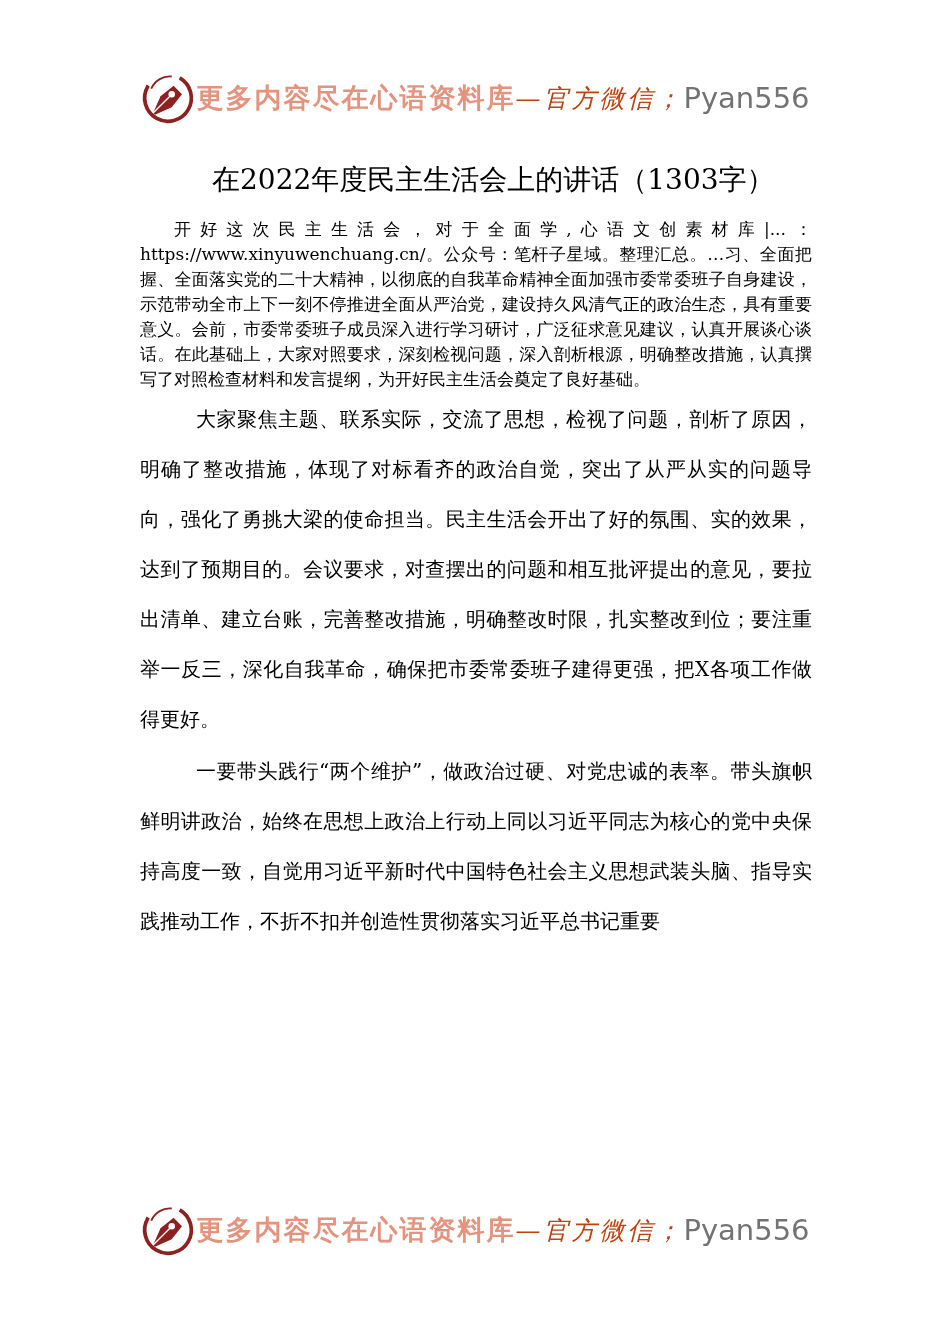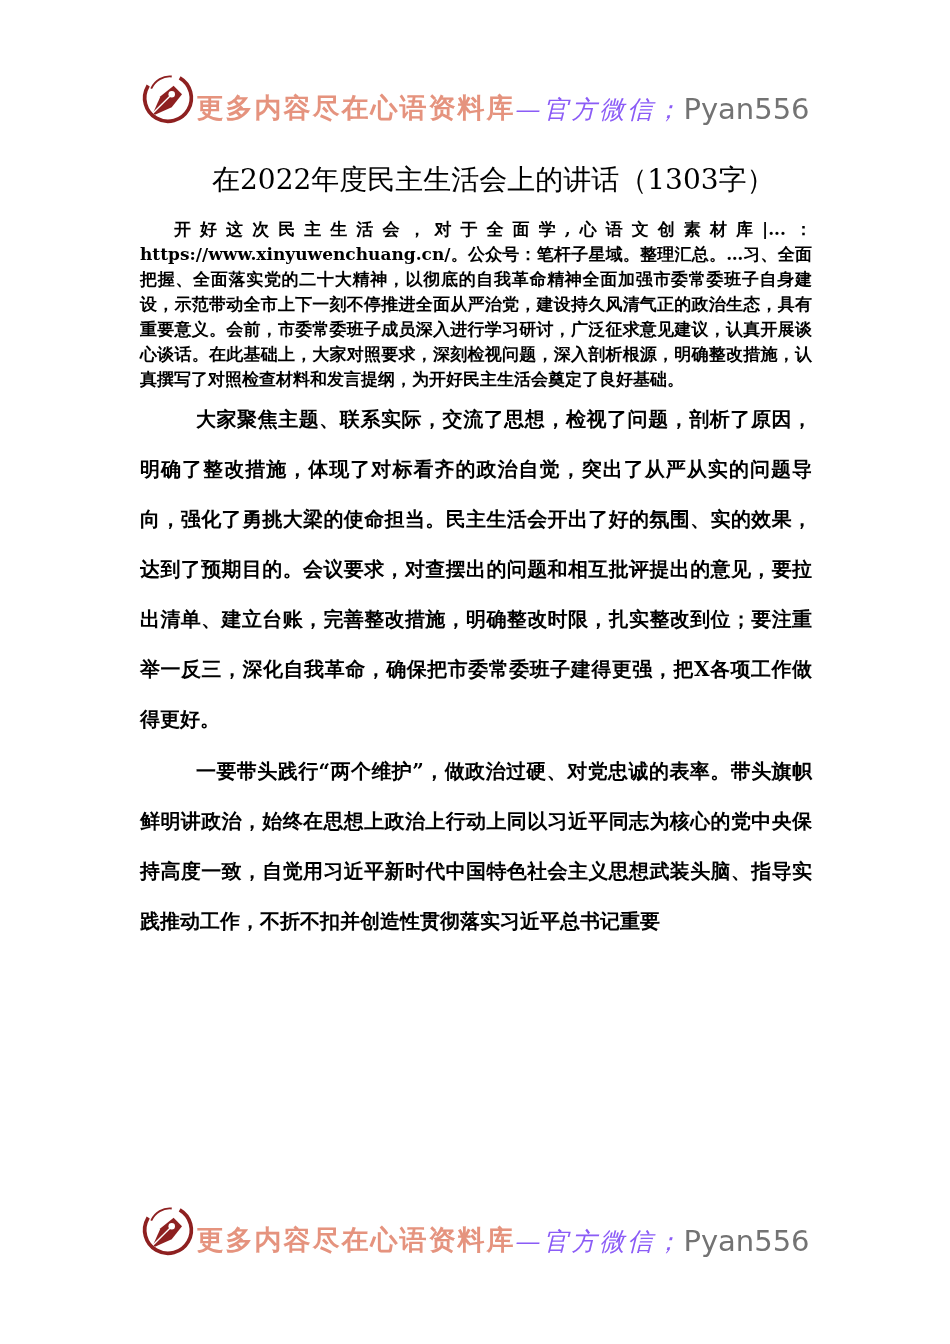--- a/index.html
+++ b/index.html
@@ -15,37 +15,37 @@
     font-family: "DejaVu Serif", serif;
     color: #000000;
     overflow: hidden;
   }
   
   .brand {
     position: absolute;
     left: 0;
     width: 100%;
     display: flex;
-    align-items: flex-end;
+    align-items: center;
     justify-content: center;
     gap: 0;
     white-space: nowrap;
   }
   .brand--header { top: 70px; }
   .brand--footer { top: 1202px; }
   .brand__logo { width: 56px; height: 56px; flex: 0 0 auto; }
   .brand__main {
     font-size: 27px;
     font-weight: bold;
     color: #e5937e;
     letter-spacing: 2px;
   }
   .brand__sec {
     font-size: 25px;
-    color: #8b5cf6;
+    color: #c2410c;
     font-style: italic;
     letter-spacing: 3px;
   }
   .brand__acct {
     font-size: 29px;
     color: #737373;
     font-family: "DejaVu Sans", sans-serif;
   }
   
   .content {
@@ -63,21 +63,20 @@
   }
   .salutation {
     font-size: 28px;
     line-height: 42px;
     margin: 16px 0 0 0;
     text-indent: 56px;
   }
   .para {
     margin: 0;
     text-align: justify;
-    font-weight: bold;
   }
   .para--small {
     font-size: 17px;
     line-height: 25px;
     text-indent: 34px;
     margin-top: 4px;
   }
   .para--large {
     font-size: 20px;
     line-height: 50px;

